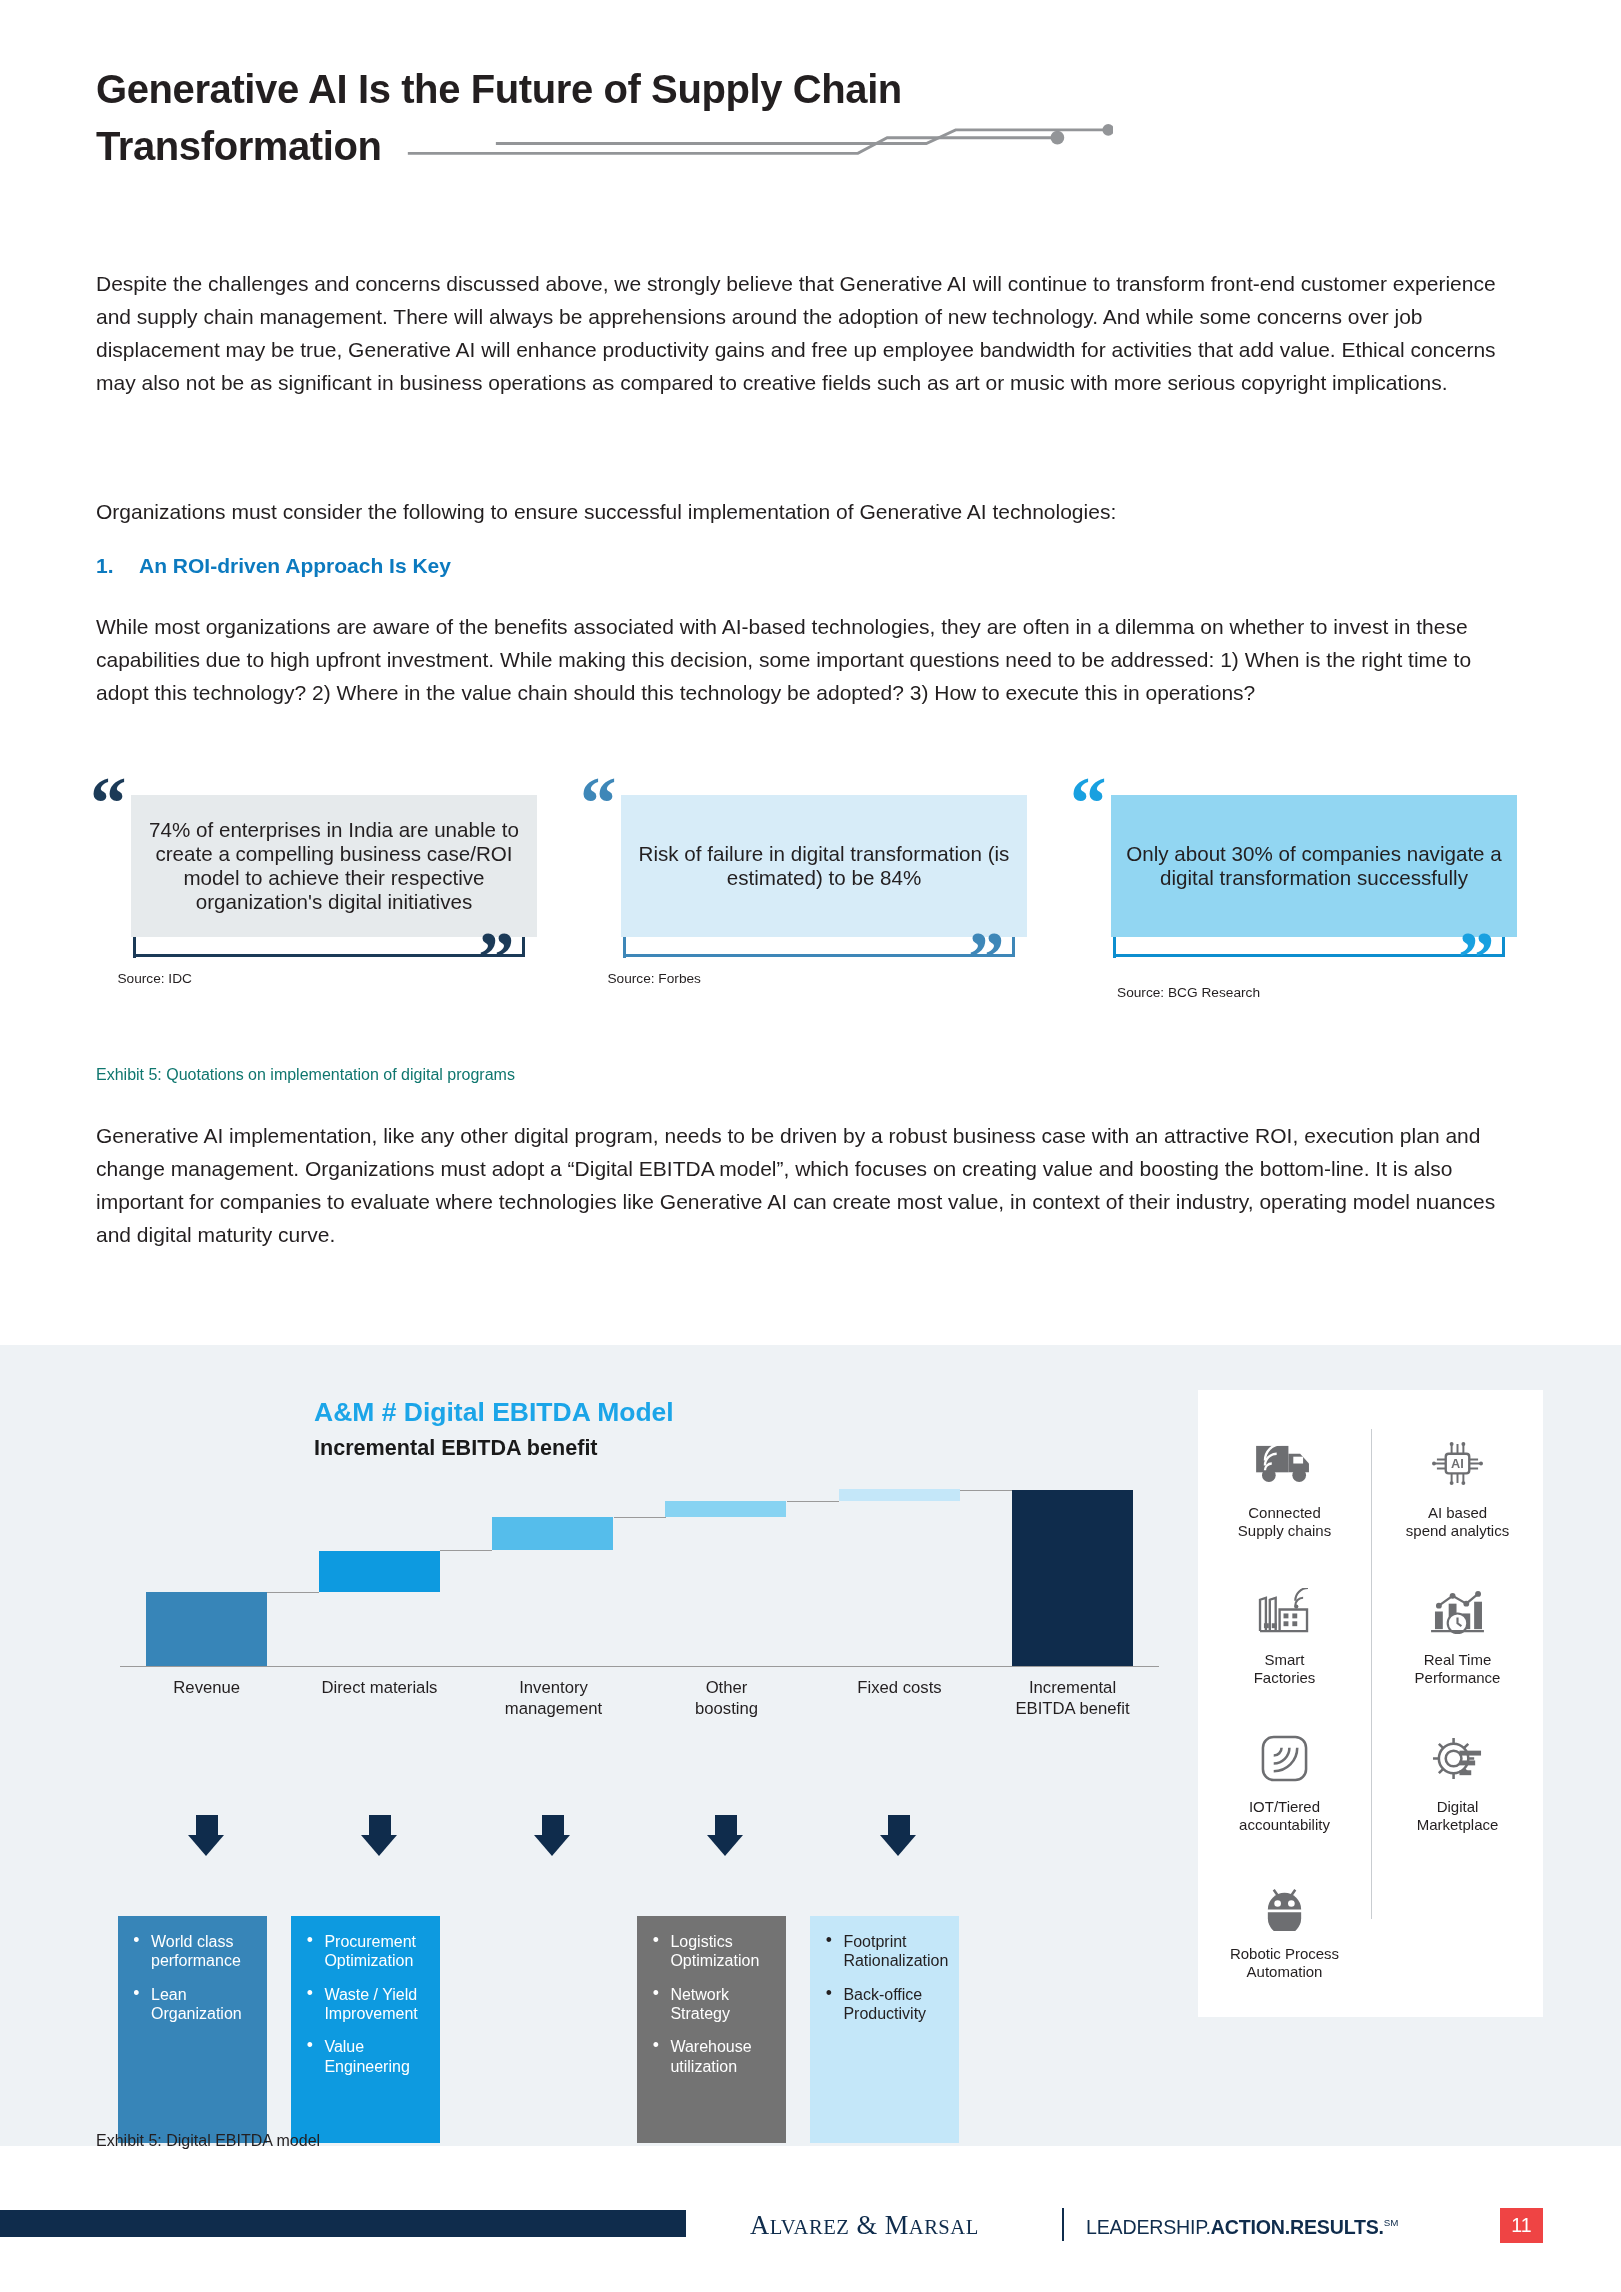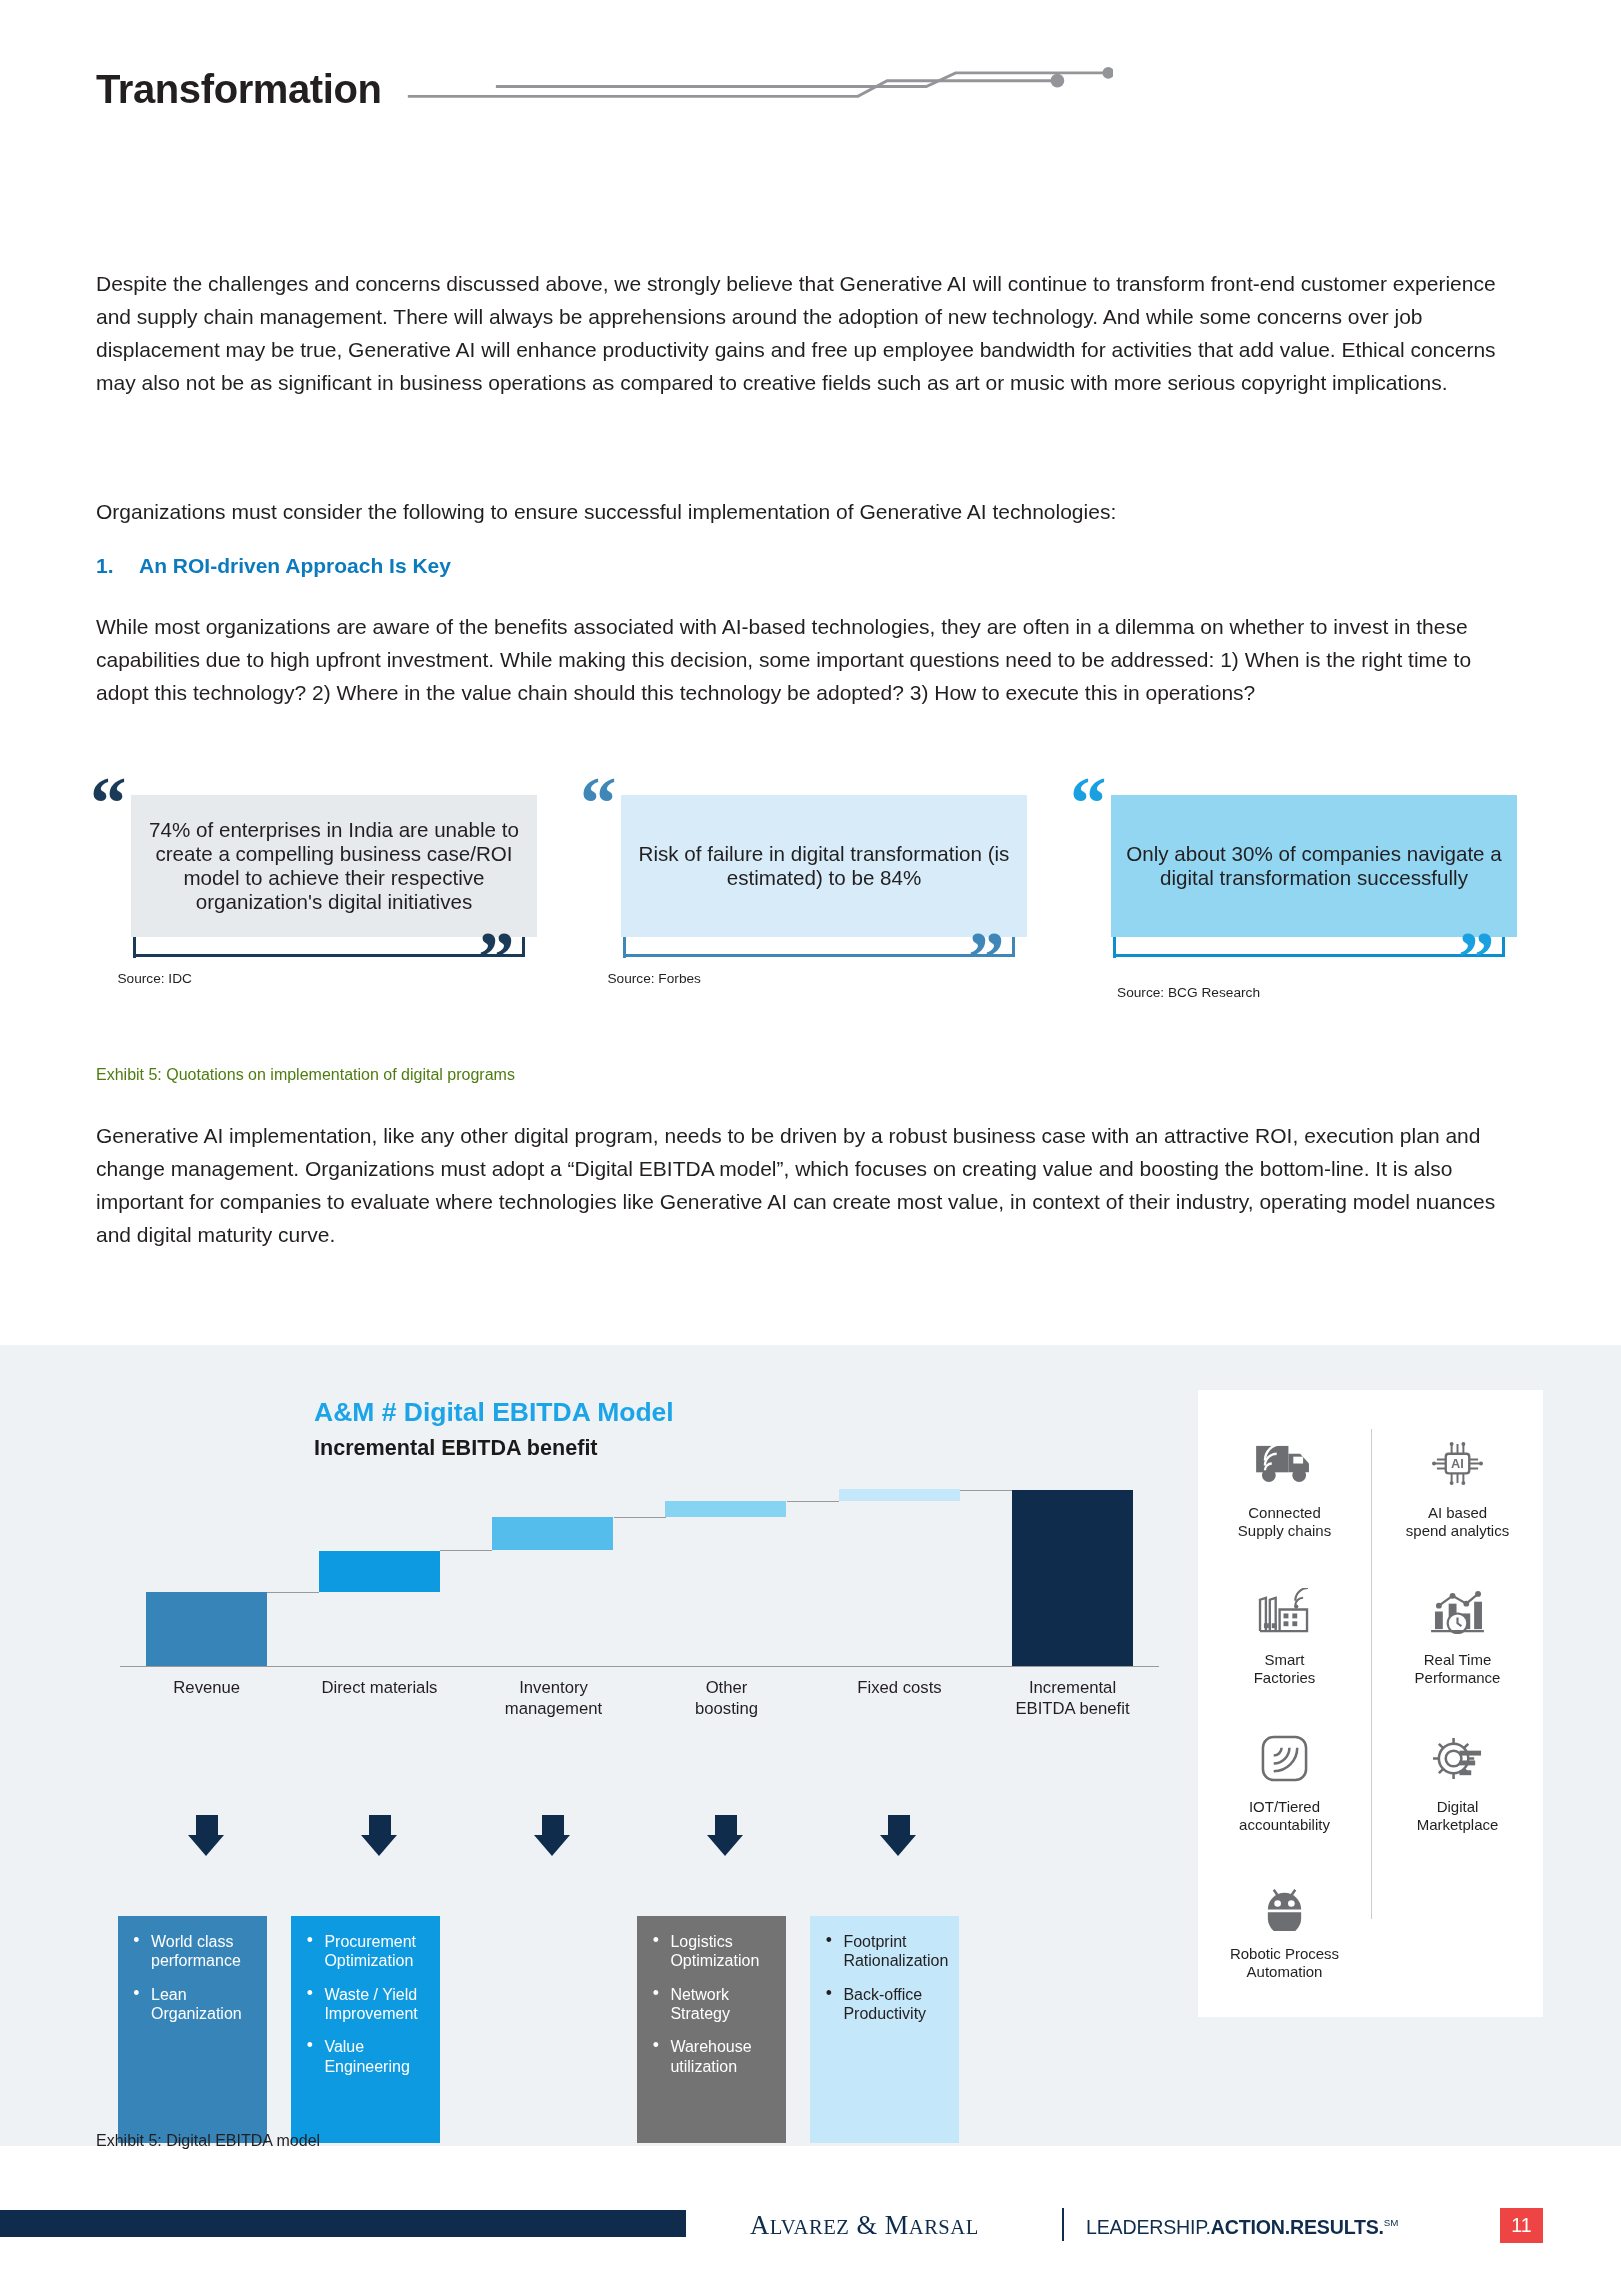--- a/index.html
+++ b/index.html
@@ -74,21 +74,21 @@
   .c3 .qmark-open { color: #18a0e0; }
   .c3 .qmark-close { color: #18a0e0; left: 388px; top: 157px; }
   .c3 .qbox { background: #92d6f2; }
   .c3 .f-top { left: 61px; top: 27.4px; width: 374px; height: 2.9px; background: #0d8ecf; }
   .c3 .f-right { left: 432px; top: 27.4px; width: 2.9px; height: 151px; background: #0d8ecf; }
   .c3 .f-left { left: 43px; top: 63px; width: 2.9px; height: 116px; background: #0d8ecf; }
   .c3 .f-bot { left: 43px; top: 175px; width: 392px; height: 2.9px; background: #0d8ecf; }
   .c3 .qsrc { left: 47px; top: 206px; }
 
   .exhibit5a { position: absolute; left: 96px; top: 1066px;
-               font-size: 16px; color: #4d7c0f; }
+               font-size: 16px; color: #0f766e; }
 
   
   .panel { position: absolute; left: 0; top: 1345px; width: 1621px; height: 801px;
            background: #eef2f5; }
 
   .chart-title { position: absolute; left: 314px; top: 1397px;
                  font-size: 26.5px; font-weight: 700; color: #1ba5e8; }
   .chart-sub { position: absolute; left: 314px; top: 1435px;
                font-size: 21.6px; font-weight: 700; color: #1a1a1a; }
 
@@ -146,20 +146,21 @@
   .pagenum { position: absolute; left: 1500px; top: 13.7px; width: 43px; height: 35px;
              background: #ef4444; color: #ffffff; font-size: 19.6px;
              display: flex; align-items: center; justify-content: center; }
 </style>
 </head>
 <body>
 
 <div class="page">
 
   <div class="title-block">
+    <div class="title-line">Generative AI Is the Future of Supply Chain</div>
     <div class="title-row2">
       <div class="title-line">Transformation</div>
       <div class="deco">
         <svg width="706" height="45" viewBox="0 0 720 46">
           <polyline points="0,30 460,30 490,14 660,14" fill="none" stroke="#939598" stroke-width="3"></polyline>
           <circle cx="664" cy="14" r="7" fill="#939598"></circle>
           <polyline points="90,20 530,20 560,6 718,6" fill="none" stroke="#939598" stroke-width="3"></polyline>
           <circle cx="716" cy="6" r="6" fill="#939598"></circle>
         </svg>
       </div>

